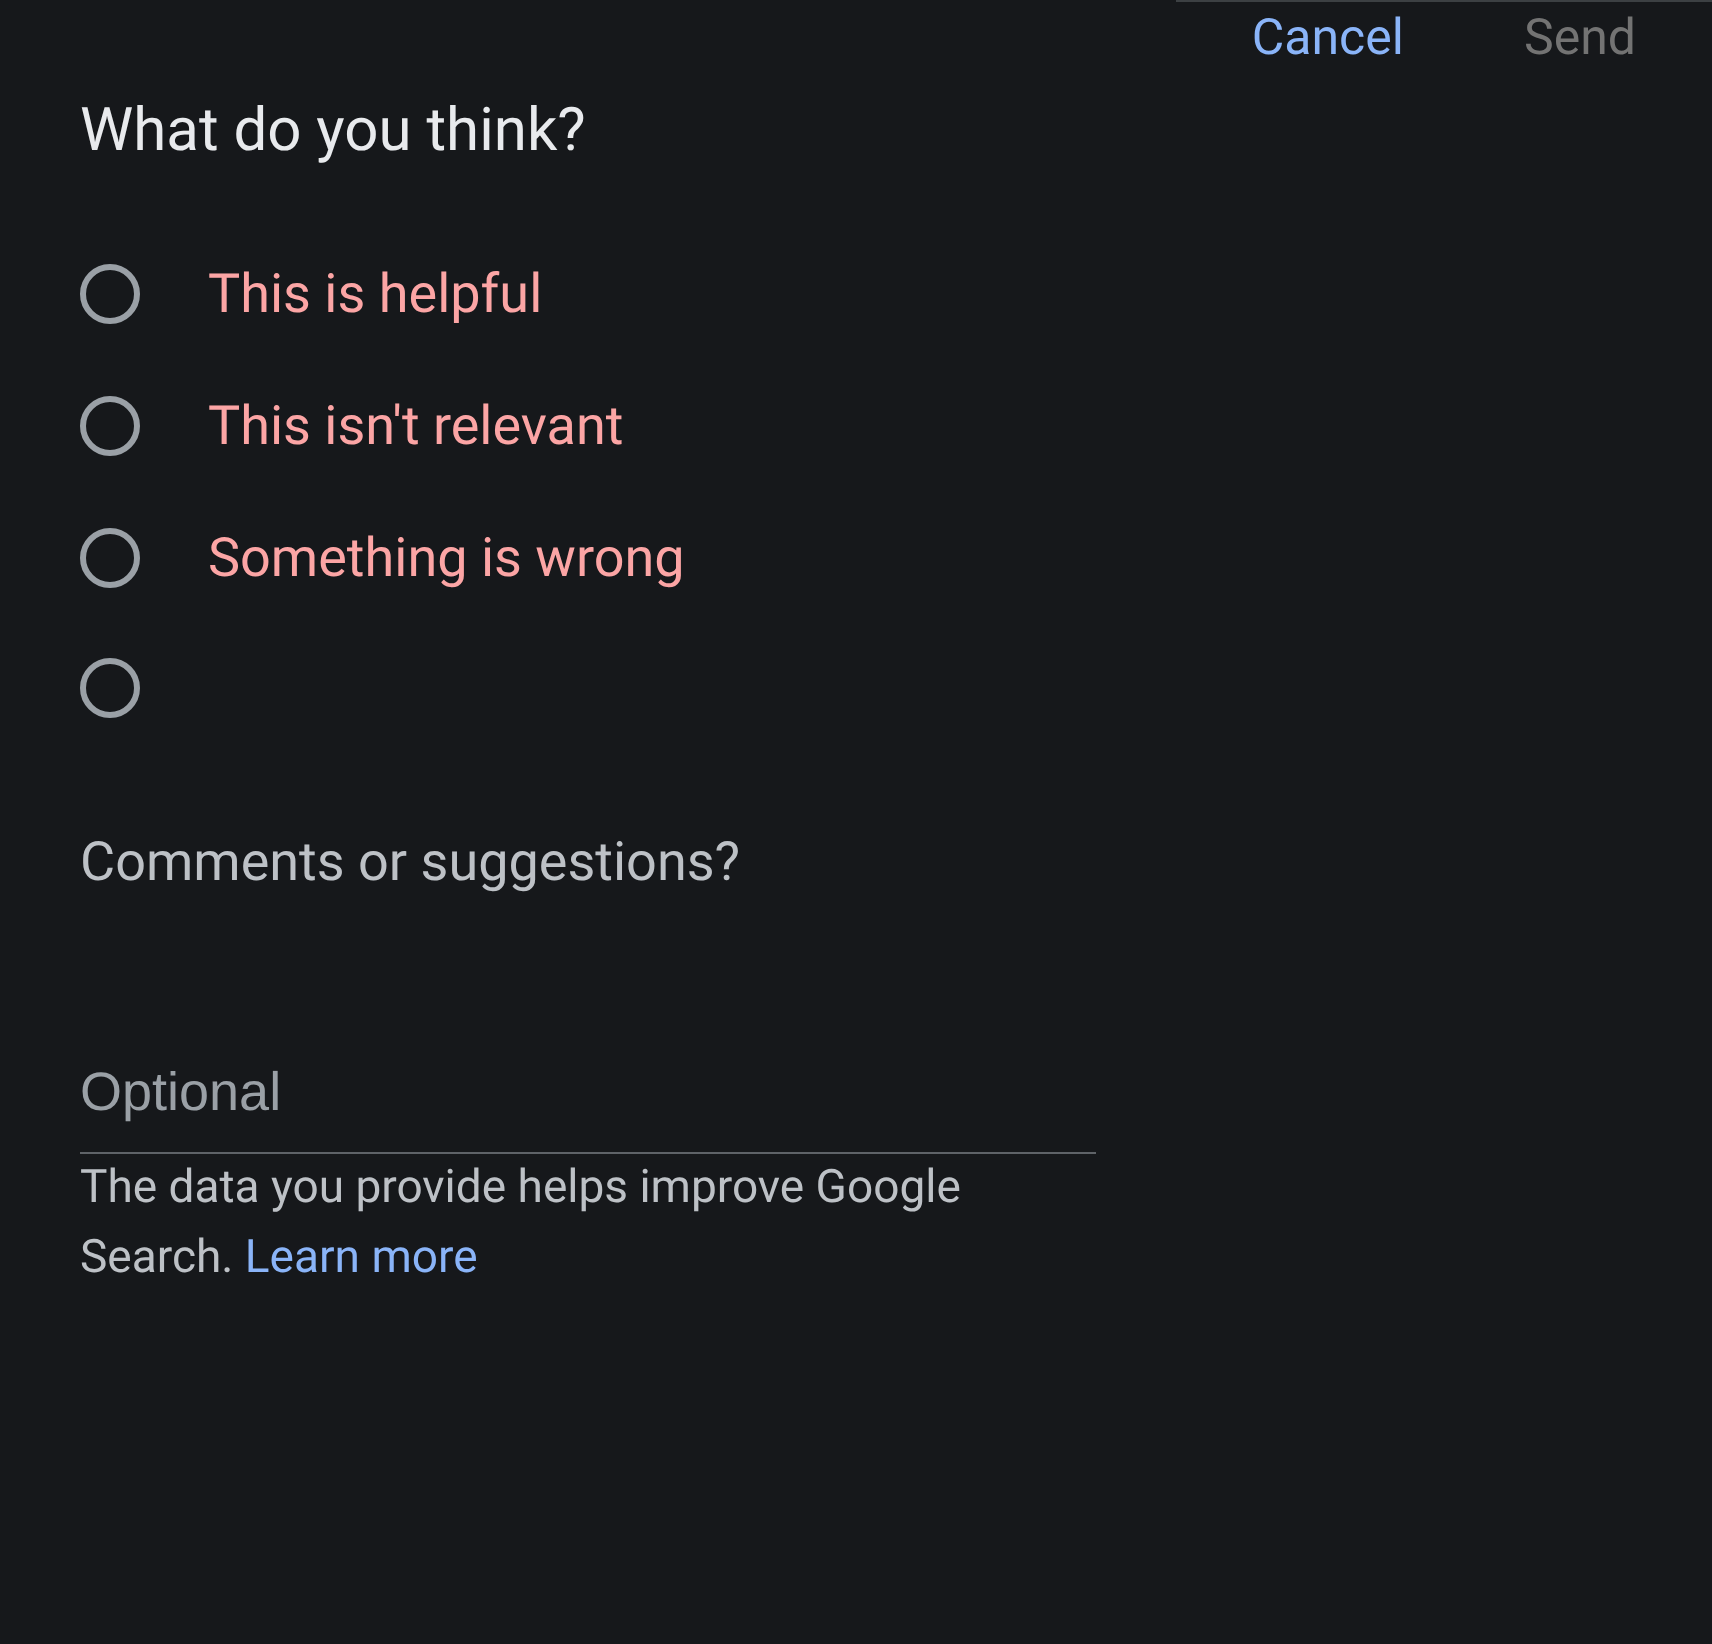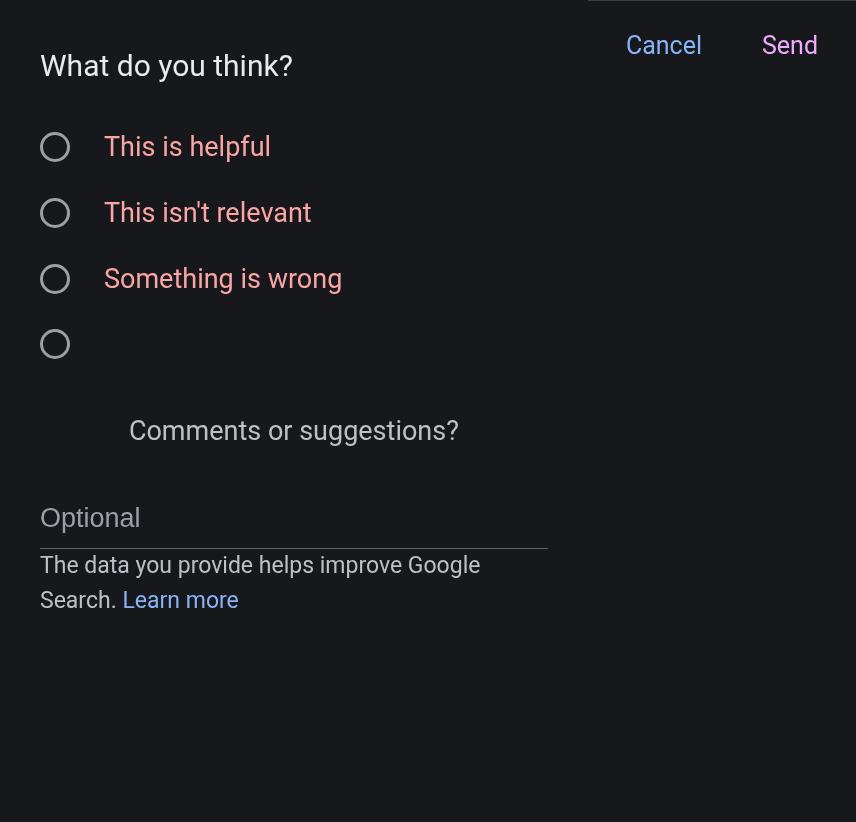--- a/index.html
+++ b/index.html
@@ -50,22 +50,21 @@
     flex: 0 0 auto;
     display: inline-block;
   }
   .option-label {
     font-size: 27px;
     color: #fca5a5;
   }
   .subheading {
     font-size: 27px;
     color: #bdc1c6;
-    margin-bottom: 50px;
-    text-align: center;
+    margin-bottom: 78px;
   }
   .comment-field {
     width: 100%;
     border: none;
     border-bottom: 1px solid #5f6368;
     background: transparent;
     font-size: 27px;
     color: #5eead4;
     padding: 6px 0 14px 0;
     outline: none;
@@ -82,38 +81,38 @@
     margin-bottom: 18px;
   }
   .link {
     color: #8ab4f8;
     cursor: pointer;
   }
   .footer {
     border-top: 1px solid #3c4043;
     height: 90px;
     display: flex;
-    align-items: center;
+    align-items: flex-start;
     justify-content: flex-end;
     padding: 0 36px;
     gap: 56px;
   }
   .btn {
     font-size: 25px;
     background: none;
     border: none;
     cursor: pointer;
     font-family: inherit;
     padding: 4px 2px;
   }
   .btn-cancel {
     color: #8ab4f8;
   }
   .btn-send {
-    color: #f0abfc;
+    color: #737373;
   }
 </style>
 </head>
 <body>
 
 <div class="dialog">
   <div class="content">
 
     <h1 class="title">What do you think?</h1>
 

